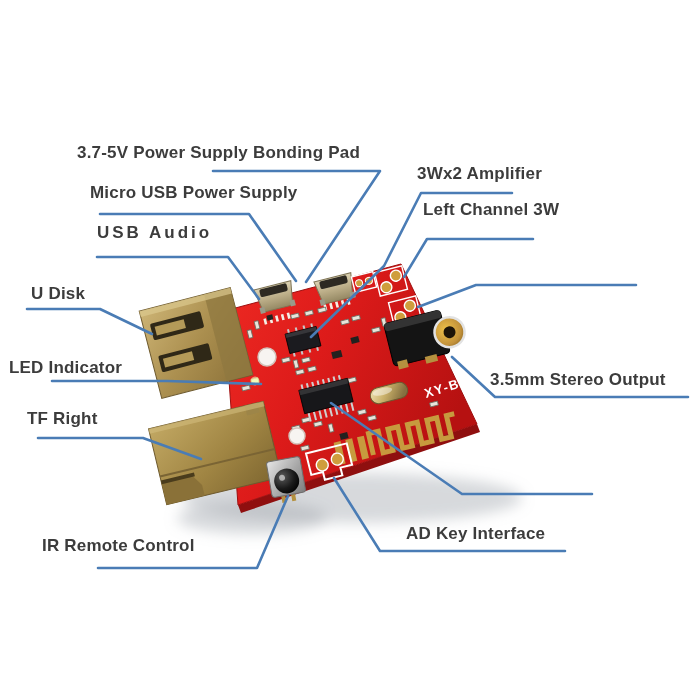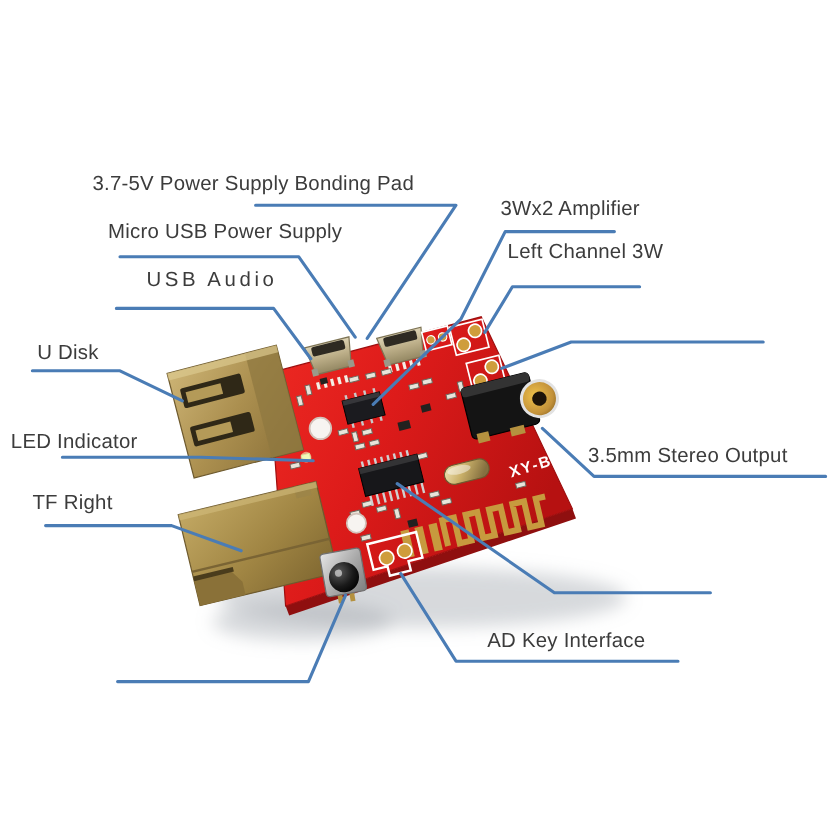--- a/index.html
+++ b/index.html
@@ -1,19 +1,19 @@
 <!DOCTYPE html>
 <html><head>
 <meta charset="utf-8">
 <style>
   html,body{margin:0;padding:0;background:#ffffff;}
   .stage{position:relative;width:700px;height:700px;background:#ffffff;overflow:hidden;
          font-family:"Liberation Sans",sans-serif;}
   .stage svg{position:absolute;left:0;top:0;}
-  .lbl{position:absolute;color:#3c3c3c;font-size:17px;font-weight:400;line-height:1.15;
+  .lbl{position:absolute;color:#3c3c3c;font-size:17px;font-weight:700;line-height:1.15;
        white-space:nowrap;letter-spacing:0.2px;text-align:center;}
   .lbl.spaced{letter-spacing:3px;}
 </style>
 </head>
 <body>
 
 <div class="stage">
 
 <svg width="700" height="700" viewBox="0 0 700 700">
   <defs>
@@ -277,22 +277,23 @@
     <polyline points="52,381 167,381 261,384"></polyline>
     <polyline points="38,438 143,438 201,459"></polyline>
     <polyline points="98,568 257,568 288,496"></polyline>
     <polyline points="592,494 462,494 331,403"></polyline>
     <polyline points="565,551 380,551 334,478"></polyline>
   </g>
 </svg>
 
 <div class="lbl" style="left:77px;top:143px">3.7-5V Power Supply Bonding Pad</div>
 <div class="lbl" style="left:90px;top:183px">Micro USB Power Supply</div>
-<div class="lbl spaced" style="left:122px;top:223px">USB Audio</div>
+<div class="lbl spaced" style="left:97px;top:223px">USB Audio</div>
 <div class="lbl" style="left:417px;top:164px">3Wx2 Amplifier</div>
 <div class="lbl" style="left:423px;top:200px">Left Channel 3W</div>
 <div class="lbl" style="left:31px;top:284px">U Disk</div>
 <div class="lbl" style="left:9px;top:358px">LED Indicator</div>
 <div class="lbl" style="left:490px;top:370px">3.5mm Stereo Output</div>
 <div class="lbl" style="left:27px;top:409px">TF Right</div>
 <div class="lbl" style="left:406px;top:524px">AD Key Interface</div>
+<div class="lbl" style="left:42px;top:536px">IR Remote Control</div>
 
 </div>
 
 </body></html>

